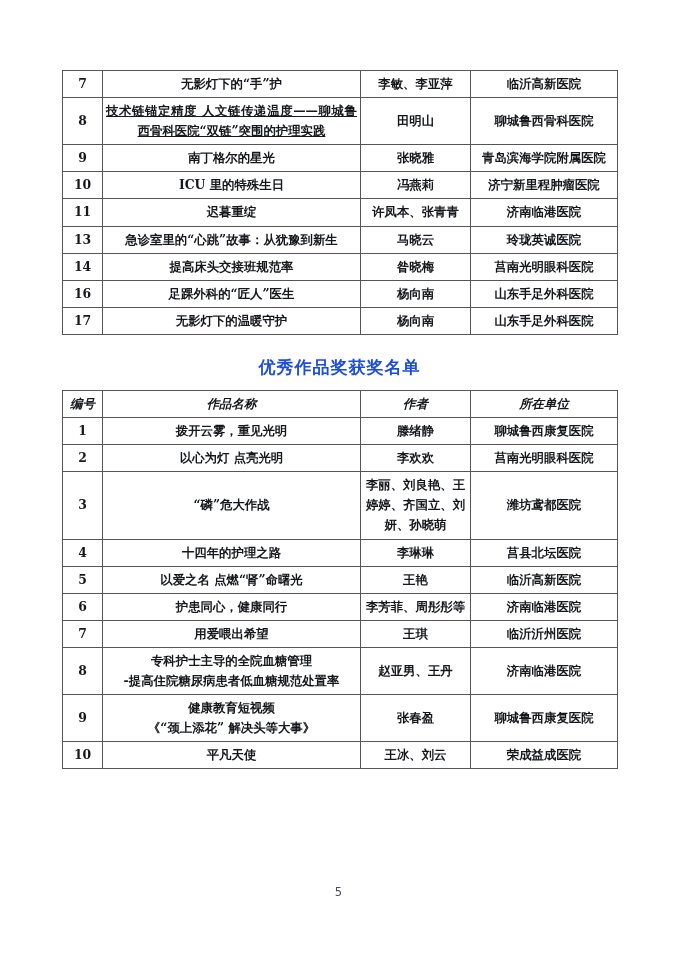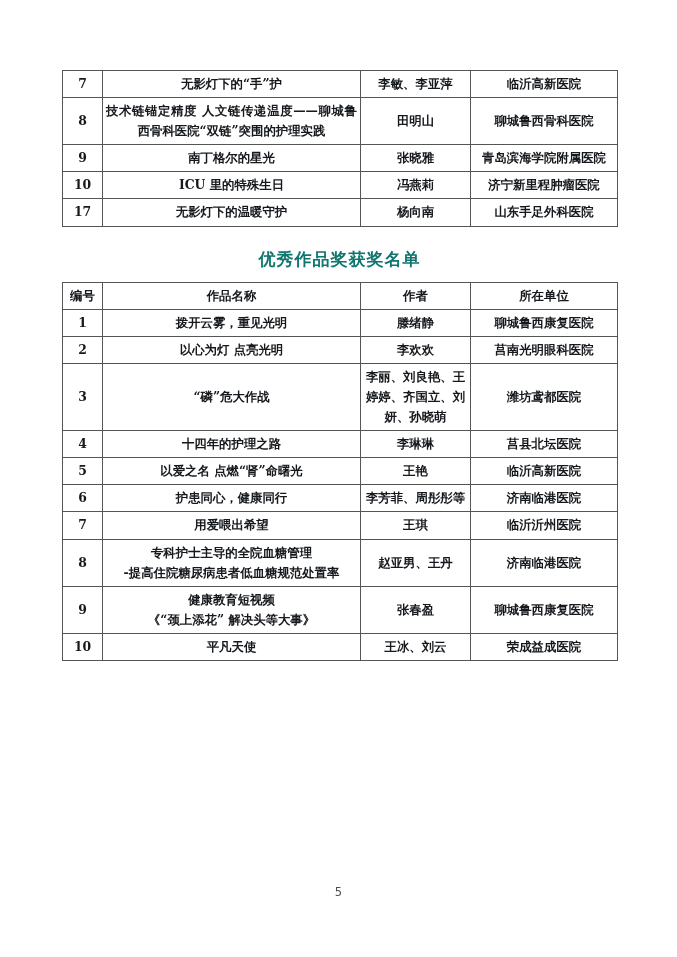--- a/index.html
+++ b/index.html
@@ -48,20 +48,21 @@
     text-align: center;
     vertical-align: middle;
     font-family: "DejaVu Serif", "Liberation Serif", serif;
     font-weight: 600;
     color: #15181c;
     word-break: break-all;
   }
 
   table.award-table th {
     font-weight: 700;
+    font-style: italic;
   }
 
   
   .col-no    { width: 40px; }
   .col-title { width: 258px; }
   .col-author{ width: 110px; }
   .col-unit  { width: 147px; }
 
   td.cell-no {
     color: #3b3f46;
@@ -71,30 +72,31 @@
   }
 
   td.cell-title {
     padding-left: 6px;
     padding-right: 6px;
   }
 
   td.cell-title.justified {
     text-align: justify;
     text-align-last: center;
+    text-decoration: underline;
   }
 
   .section-title {
     text-align: center;
     font-size: 17px;
     font-weight: 700;
     letter-spacing: 1px;
     margin: 21px 0 11px 0;
     font-family: "DejaVu Serif", "Liberation Serif", serif;
-    color: #0f766e;
+    color: #1d4ed8;
   }
 
   .page-number {
     position: absolute;
     left: 0;
     right: 0;
     top: 885px;
     text-align: center;
     font-size: 11.5px;
     color: #4a4f57;
@@ -134,20 +136,44 @@
             <td class="cell-no">9</td>
             <td class="cell-title">南丁格尔的星光</td>
             <td class="cell-author">张晓雅</td>
             <td class="cell-unit">青岛滨海学院附属医院</td>
           </tr>
           <tr>
             <td class="cell-no">10</td>
             <td class="cell-title">ICU 里的特殊生日</td>
             <td class="cell-author">冯燕莉</td>
             <td class="cell-unit">济宁新里程肿瘤医院</td>
+          </tr>
+          <tr>
+            <td class="cell-no">11</td>
+            <td class="cell-title">迟暮重绽</td>
+            <td class="cell-author">许凤本、张青青</td>
+            <td class="cell-unit">济南临港医院</td>
+          </tr>
+          <tr>
+            <td class="cell-no">13</td>
+            <td class="cell-title">急诊室里的“心跳”故事：从犹豫到新生</td>
+            <td class="cell-author">马晓云</td>
+            <td class="cell-unit">玲珑英诚医院</td>
+          </tr>
+          <tr>
+            <td class="cell-no">14</td>
+            <td class="cell-title">提高床头交接班规范率</td>
+            <td class="cell-author">昝晓梅</td>
+            <td class="cell-unit">莒南光明眼科医院</td>
+          </tr>
+          <tr>
+            <td class="cell-no">16</td>
+            <td class="cell-title">足踝外科的“匠人”医生</td>
+            <td class="cell-author">杨向南</td>
+            <td class="cell-unit">山东手足外科医院</td>
           </tr>
           <tr>
             <td class="cell-no">17</td>
             <td class="cell-title">无影灯下的温暖守护</td>
             <td class="cell-author">杨向南</td>
             <td class="cell-unit">山东手足外科医院</td>
           </tr>
         </tbody>
     </table>
 

